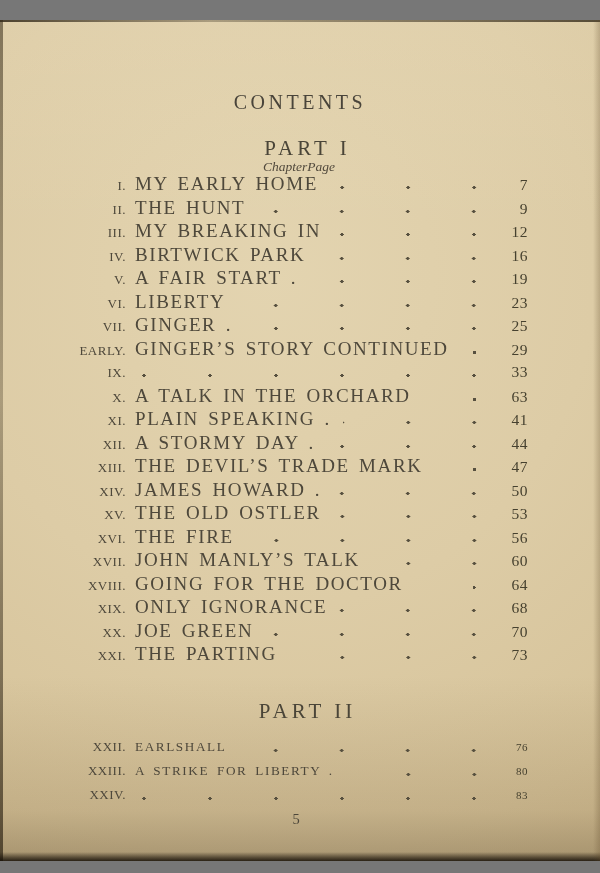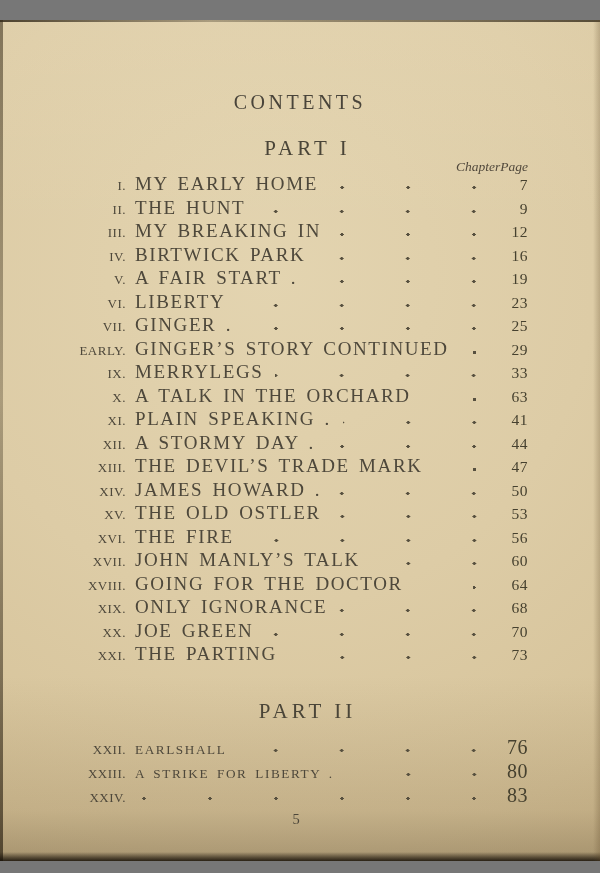--- a/index.html
+++ b/index.html
@@ -47,21 +47,21 @@
     margin: 0; text-align: center;
     font-size: 21px; font-weight: normal;
     letter-spacing: 4px;
     color: #4a4538;
   }
   .part-heading.p1 { top: 116px; }
   .part-heading.p2 { top: 679px; }
 
   .col-labels {
     position: absolute; top: 139px; left: 0; right: 0;
-    display: flex; justify-content: flex-end;
+    display: flex; justify-content: center;
     padding: 0 72px 0 70px;
     font-style: italic; font-size: 13.5px;
     color: #51493c;
   }
 
   .toc { position: absolute; left: 0; right: 0; }
   .toc.part1 { top: 152px; }
   .toc.part2 { top: 715px; }
 
   .toc-row {
@@ -92,21 +92,21 @@
     background-repeat: repeat-x;
     background-position: right 0 top 0;
   }
   .toc.part2 .dots { background-size: 66px 24px; }
 
   .pg {
     flex: 0 0 36px; text-align: right;
     font-size: 15.5px; letter-spacing: 0.5px;
     color: #46412f;
   }
-  .toc.part2 .pg { font-size: 20px; }
+  .toc.part2 .pg { font-size: 11px; }
 
   .folio {
     position: absolute; top: 791px; left: 0; right: 8px;
     text-align: center;
     font-size: 14.5px; color: #4d473a;
   }
 </style>
 </head>
 <body>
 
@@ -165,21 +165,20 @@
         <span class="pg">25</span>
       </div>
     <div class="toc-row">
         <span class="num">EARLY.</span>
         <span class="title">GINGER’S STORY CONTINUED</span>
         <span class="dots"></span>
         <span class="pg">29</span>
       </div>
     <div class="toc-row">
         <span class="num">IX.</span>
-        <span class="title">MERRYLEGS</span>
         <span class="dots"></span>
         <span class="pg">33</span>
       </div>
     <div class="toc-row">
         <span class="num">X.</span>
         <span class="title">A TALK IN THE ORCHARD</span>
         <span class="dots"></span>
         <span class="pg">63</span>
       </div>
     <div class="toc-row">

